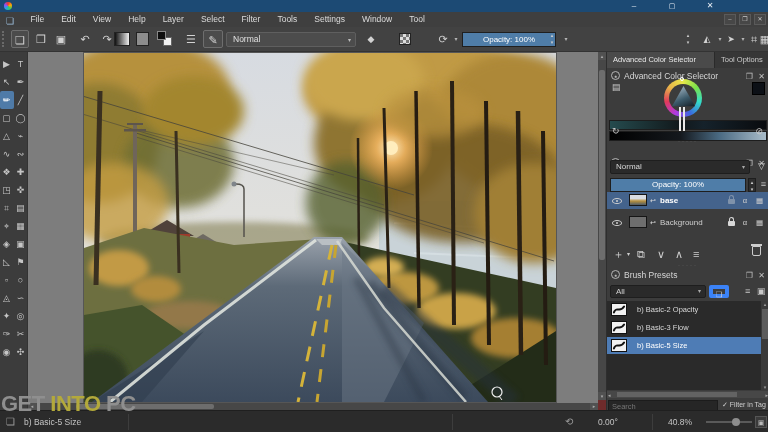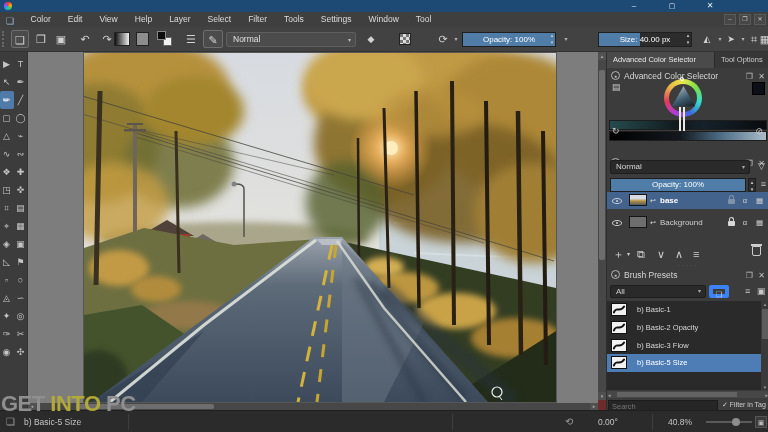--- a/index.html
+++ b/index.html
@@ -124,21 +124,21 @@
   <div class="titlebar">
     <span class="app-logo"></span>
     <span class="win-btn" style="left:622px">–</span>
     <span class="win-btn" style="left:660px;font-size:7px">▢</span>
     <span class="win-btn" style="left:698px">✕</span>
   </div>
 
   <div class="menubar">
     <span class="doc-ico">❏</span>
     <div class="menu-items" id="menu-items">
-        <span class="menu-item">Color</span>
+        <span class="menu-item">File</span>
         <span class="menu-item">Edit</span>
         <span class="menu-item">View</span>
         <span class="menu-item">Help</span>
         <span class="menu-item">Layer</span>
         <span class="menu-item">Select</span>
         <span class="menu-item">Filter</span>
         <span class="menu-item">Tools</span>
         <span class="menu-item">Settings</span>
         <span class="menu-item">Window</span>
         <span class="menu-item">Tool</span>
@@ -170,24 +170,20 @@
   <span class="tb-i" style="left:362px;font-size:9px">◆</span>
   <span class="swatch" style="left:399px;width:12px;height:12px;top:33px;background:repeating-conic-gradient(#ddd 0 25%,#777 0 50%) 0 0/6px 6px"></span>
   <span class="tb-i" style="left:434px">⟳</span>
   <span class="tb-caret" style="left:452px">▾</span>
   <div class="tb-slider" style="left:462px;width:94px">
     <span class="fill" style="width:100%"></span>
     <span class="lbl">Opacity: 100%</span>
   </div>
   <span class="spin" style="left:548px">▴<br>▾</span>
   <span class="tb-caret" style="left:562px">▾</span>
-  <div class="tb-slider" style="left:598px;width:94px">
-    <span class="fill" style="width:45%"></span>
-    <span class="lbl">Size: 40.00 px</span>
-  </div>
   <span class="spin" style="left:684px">▴<br>▾</span>
   <span class="tb-i" style="left:700px;width:14px;font-size:9px">◭</span>
   <span class="tb-caret" style="left:716px">▾</span>
   <span class="tb-i" style="left:724px;width:14px;font-size:9px">➤</span>
   <span class="tb-caret" style="left:739px">▾</span>
   <span class="tb-i" style="left:745px">⌗</span>
   <span class="tb-i" style="left:759px;width:12px">▦</span>
 
   <div class="toolbox">
     <div class="toolgrid" id="toolgrid">
@@ -437,26 +433,20 @@
         <span>❏</span>
         <span>Tag</span>
       </div>
       <span class="bp-ico" style="left:138px">≡</span>
       <span class="bp-ico" style="left:150px">▣</span>
       <div class="bp-list" id="bp-list">
           <div class="bp-row">
             <span class="thumb"><svg viewBox="0 0 16 13" width="14" height="11">
                 <path d="M2,10 C5,2 9,11 14,3" stroke="#141414" stroke-width="2.4" fill="none" stroke-linecap="round"></path>
               </svg></span>
-            <span class="blabel">b) Basic-1</span>
-          </div>
-          <div class="bp-row">
-            <span class="thumb"><svg viewBox="0 0 16 13" width="14" height="11">
-                <path d="M2,10 C5,2 9,11 14,3" stroke="#141414" stroke-width="2.4" fill="none" stroke-linecap="round"></path>
-              </svg></span>
             <span class="blabel">b) Basic-2 Opacity</span>
           </div>
           <div class="bp-row">
             <span class="thumb"><svg viewBox="0 0 16 13" width="14" height="11">
                 <path d="M2,10 C5,2 9,11 14,3" stroke="#141414" stroke-width="2.4" fill="none" stroke-linecap="round"></path>
               </svg></span>
             <span class="blabel">b) Basic-3 Flow</span>
           </div>
           <div class="bp-row sel">
             <span class="thumb"><svg viewBox="0 0 16 13" width="14" height="11">

